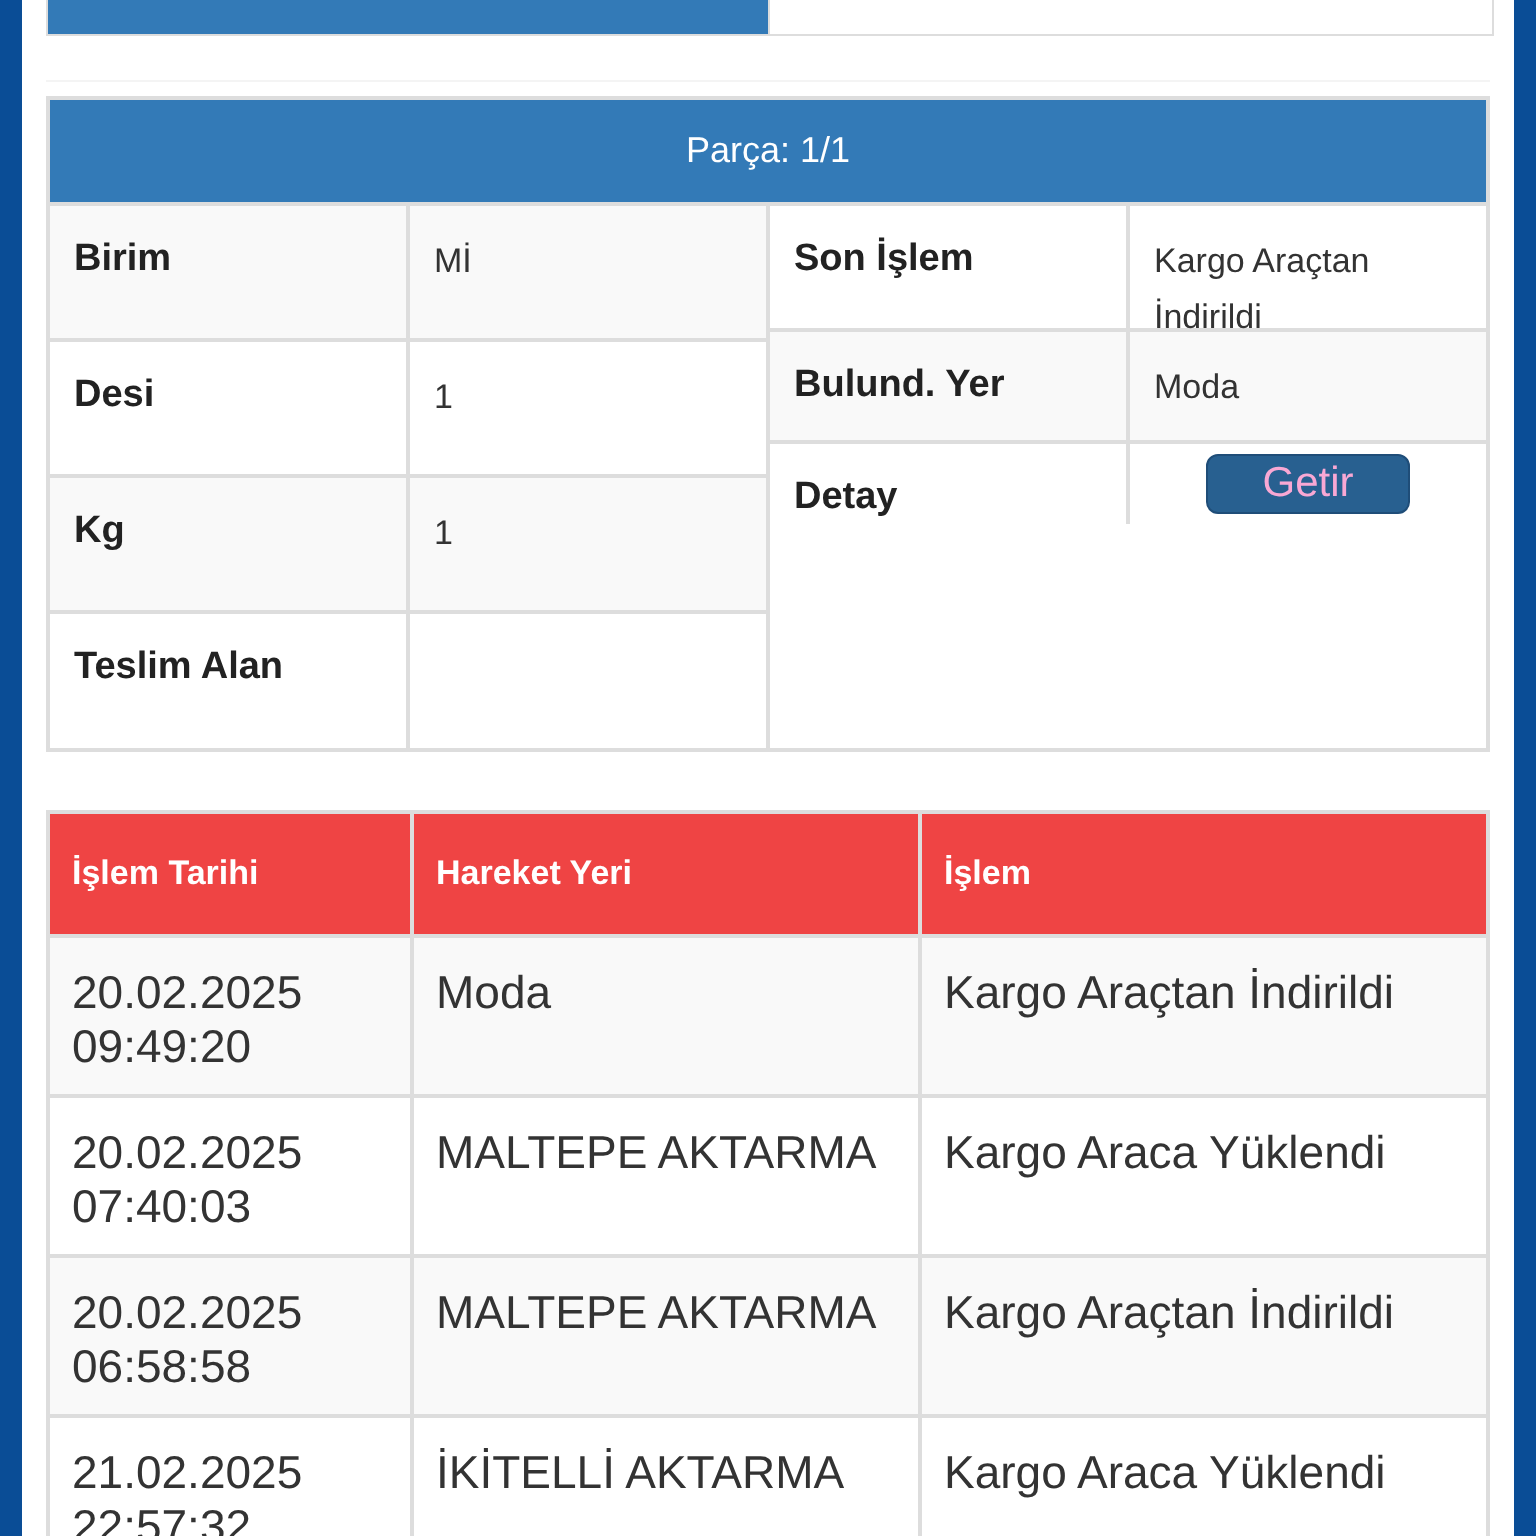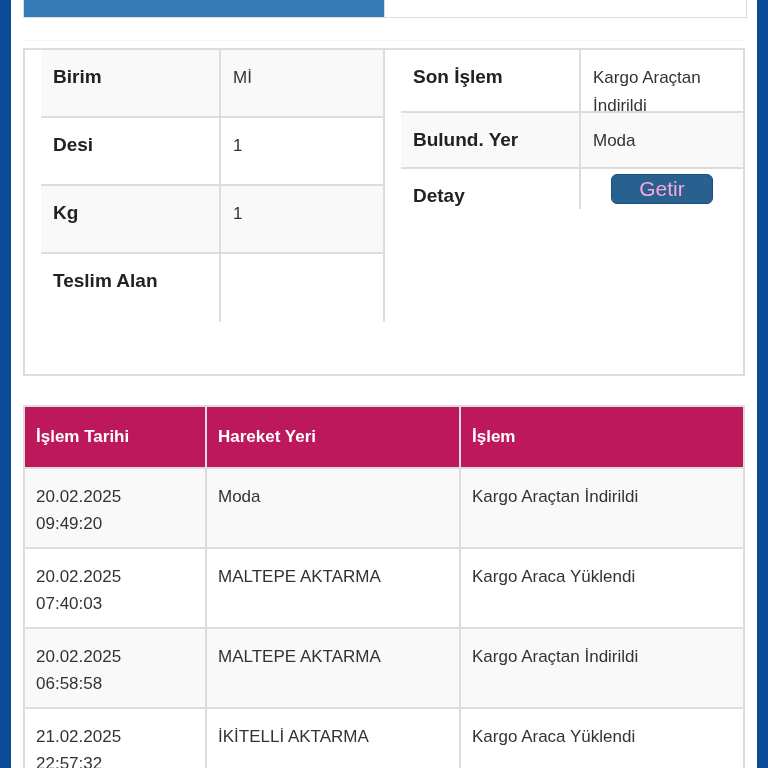--- a/index.html
+++ b/index.html
@@ -67,21 +67,20 @@
     justify-content: center;
     border-bottom: 2px solid #dddddd;
   }
   .parca-body {
     display: flex;
   }
   .parca-col {
     width: 50%;
     display: flex;
     flex-direction: column;
-    padding-left: 16px;
   }
   .parca-col.left { border-right: 2px solid #dddddd; }
   .prow {
     display: flex;
     border-bottom: 2px solid #dddddd;
     box-sizing: border-box;
   }
   .prow:last-child { border-bottom: none; }
   .prow.alt { background: #f9f9f9; }
   .pkey {
@@ -118,33 +117,33 @@
   
   .moves {
     position: absolute;
     left: 12px;
     top: 405px;
     width: 722px;
     border-collapse: collapse;
     border: 2px solid #dddddd;
   }
   .moves th {
-    background: #be185d;
+    background: #ef4444;
     color: #ffffff;
     font-weight: bold;
     font-size: 17px;
     text-align: left;
     padding: 0 11px;
     height: 60px;
     border: 2px solid #dddddd;
     border-top: none;
     margin-left: 34px;
   }
   .moves td {
-    font-size: 17px;
+    font-size: 23px;
     color: #333333;
     vertical-align: top;
     padding: 14px 11px 0 11px;
     height: 64px;
     line-height: 27px;
     border: 2px solid #dddddd;
   }
   .moves tr.alt td { background: #f9f9f9; }
   .moves tr.plain td { background: #ffffff; }
   .col1 { width: 158px; }
@@ -155,20 +154,21 @@
 
 <div class="frame">
 
   <div class="top-partial">
     <div class="left"></div>
     <div class="right"></div>
   </div>
   <div class="faint-line"></div>
 
   <div class="parca">
+    <div class="parca-header">Parça: 1/1</div>
     <div class="parca-body">
       <div class="parca-col left">
         <div class="prow alt" style="height:68px">
           <div class="pkey">Birim</div>
           <div class="pval">Mİ</div>
         </div>
         <div class="prow" style="height:68px">
           <div class="pkey">Desi</div>
           <div class="pval">1</div>
         </div>

